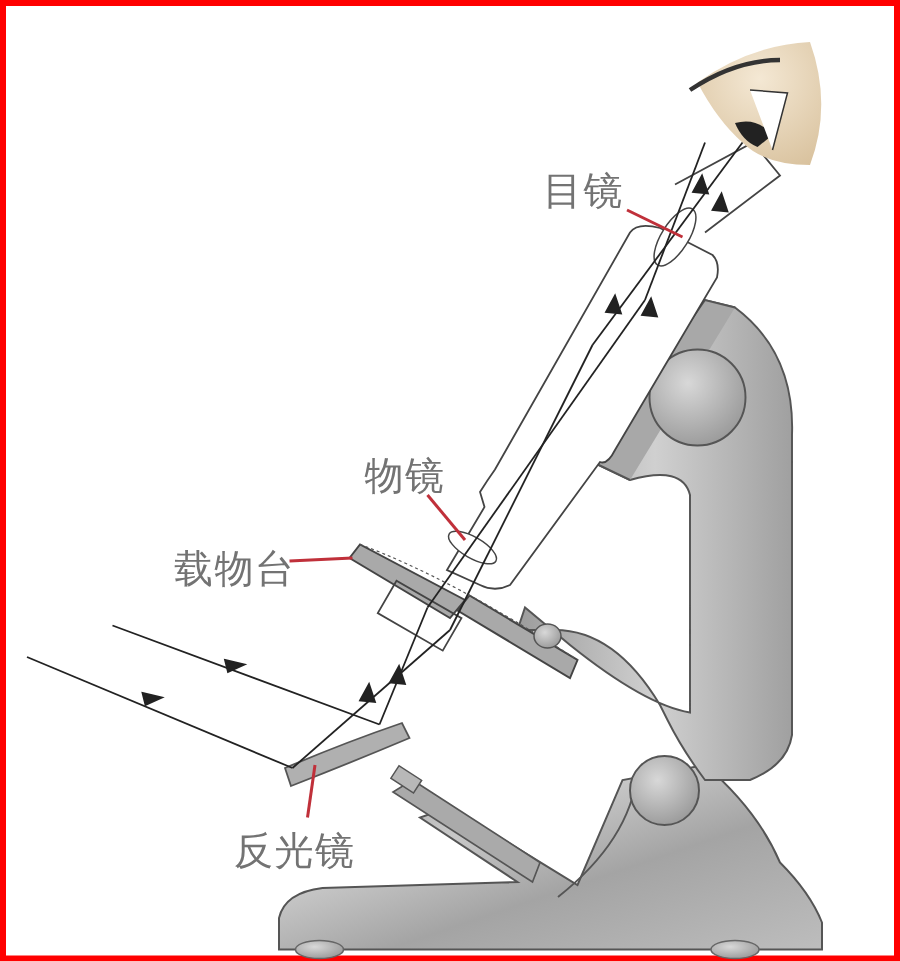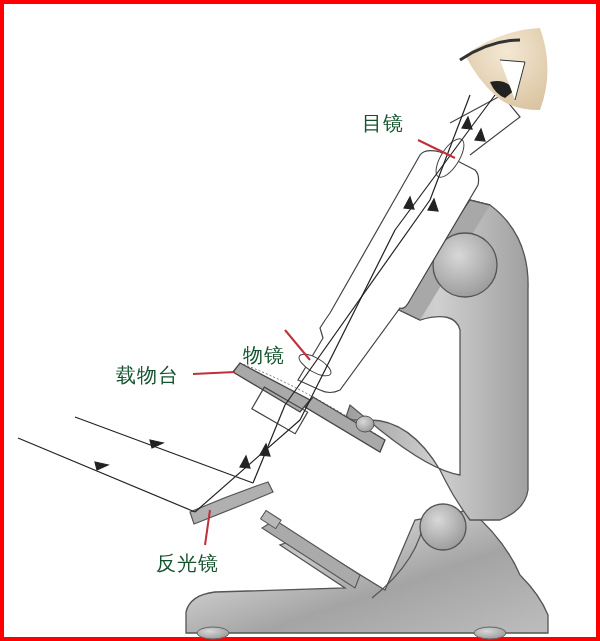--- a/index.html
+++ b/index.html
@@ -1,19 +1,19 @@
 <!DOCTYPE html>
 <html><head>
 <meta charset="utf-8">
 <style>
   html, body { margin:0; padding:0; background:#fff; }
   body { width:600px; height:641px; position:relative; overflow:hidden; font-family:"DejaVu Sans", sans-serif; }
   .frame { position:absolute; left:0; top:0; width:600px; height:641px; box-sizing:border-box; border:4px solid #ff0000; }
   svg { position:absolute; left:0; top:0; }
-  .label { position:absolute; font-size:20px; color:#14532d; letter-spacing:1px; white-space:nowrap; font-family:"DejaVu Sans", sans-serif; }
+  .label { position:absolute; font-size:26px; color:#737373; letter-spacing:1px; white-space:nowrap; font-family:"DejaVu Sans", sans-serif; }
 </style>
 </head>
 <body>
 
 <div class="frame"></div>
 
 <svg width="600" height="641" viewBox="0 0 600 641">
   <defs>
     <linearGradient id="metal" x1="0" y1="0" x2="1" y2="1">
       <stop offset="0" stop-color="#9a9a9a"></stop>
@@ -102,15 +102,15 @@
 
   <g stroke="#c0303a" stroke-width="2">
     <line x1="418" y1="140" x2="455" y2="158"></line>
     <line x1="285" y1="330" x2="310" y2="360"></line>
     <line x1="193" y1="374" x2="235" y2="372"></line>
     <line x1="205" y1="545" x2="210" y2="510"></line>
   </g>
 </svg>
 
 <div class="label" style="left:362px;top:110px;">目镜</div>
-<div class="label" style="left:243px;top:300px;margin-top:42px;">物镜</div>
+<div class="label" style="left:243px;top:300px;">物镜</div>
 <div class="label" style="left:116px;top:362px;">载物台</div>
 <div class="label" style="left:156px;top:550px;text-align:right;">反光镜</div>
 
 </body></html>

